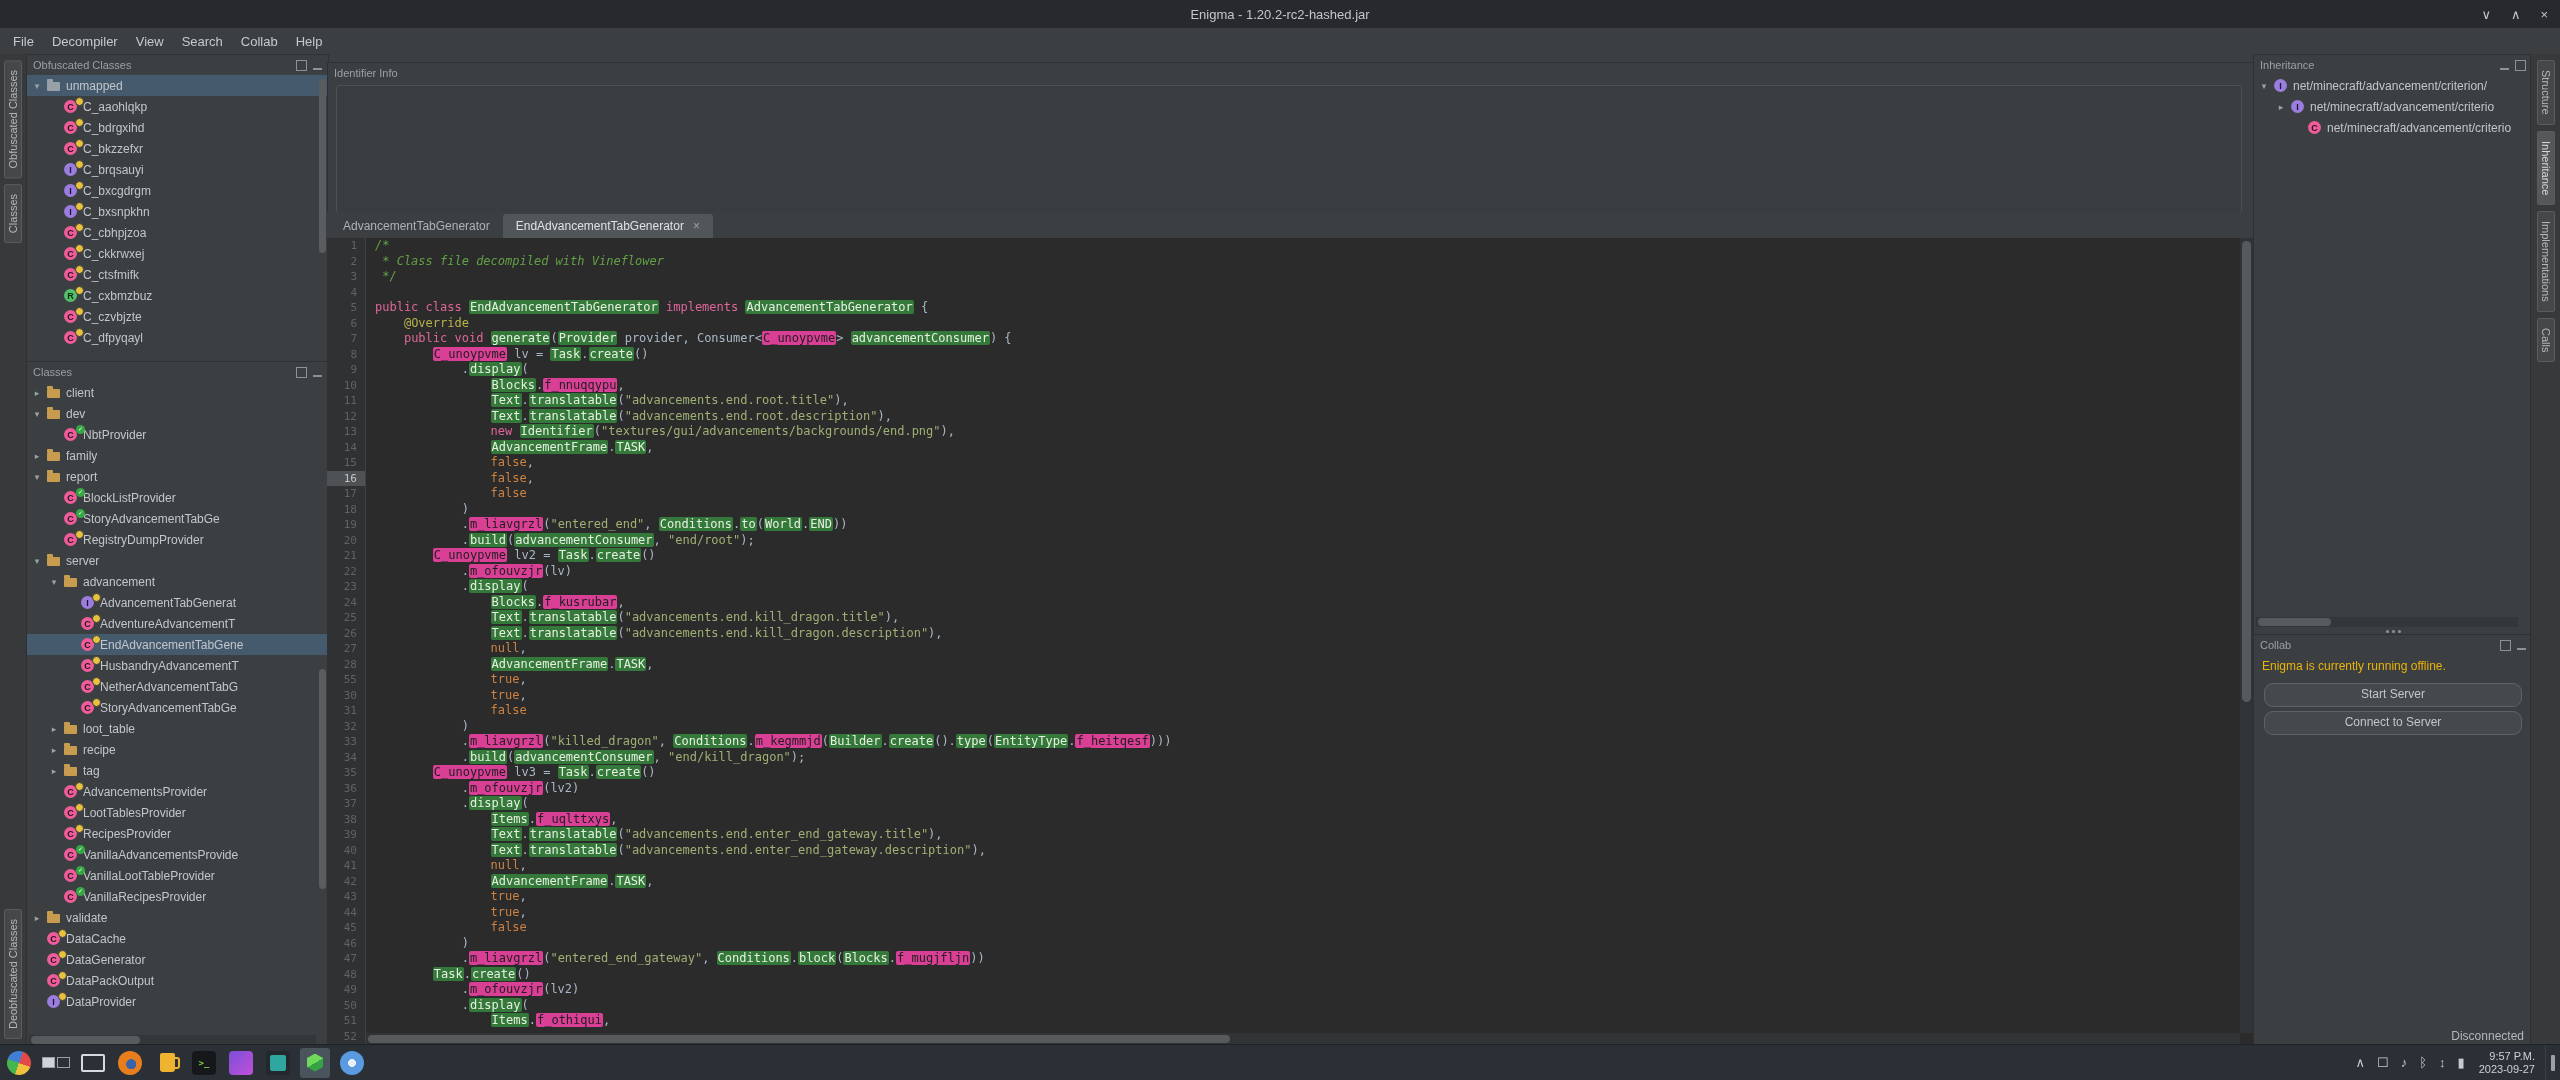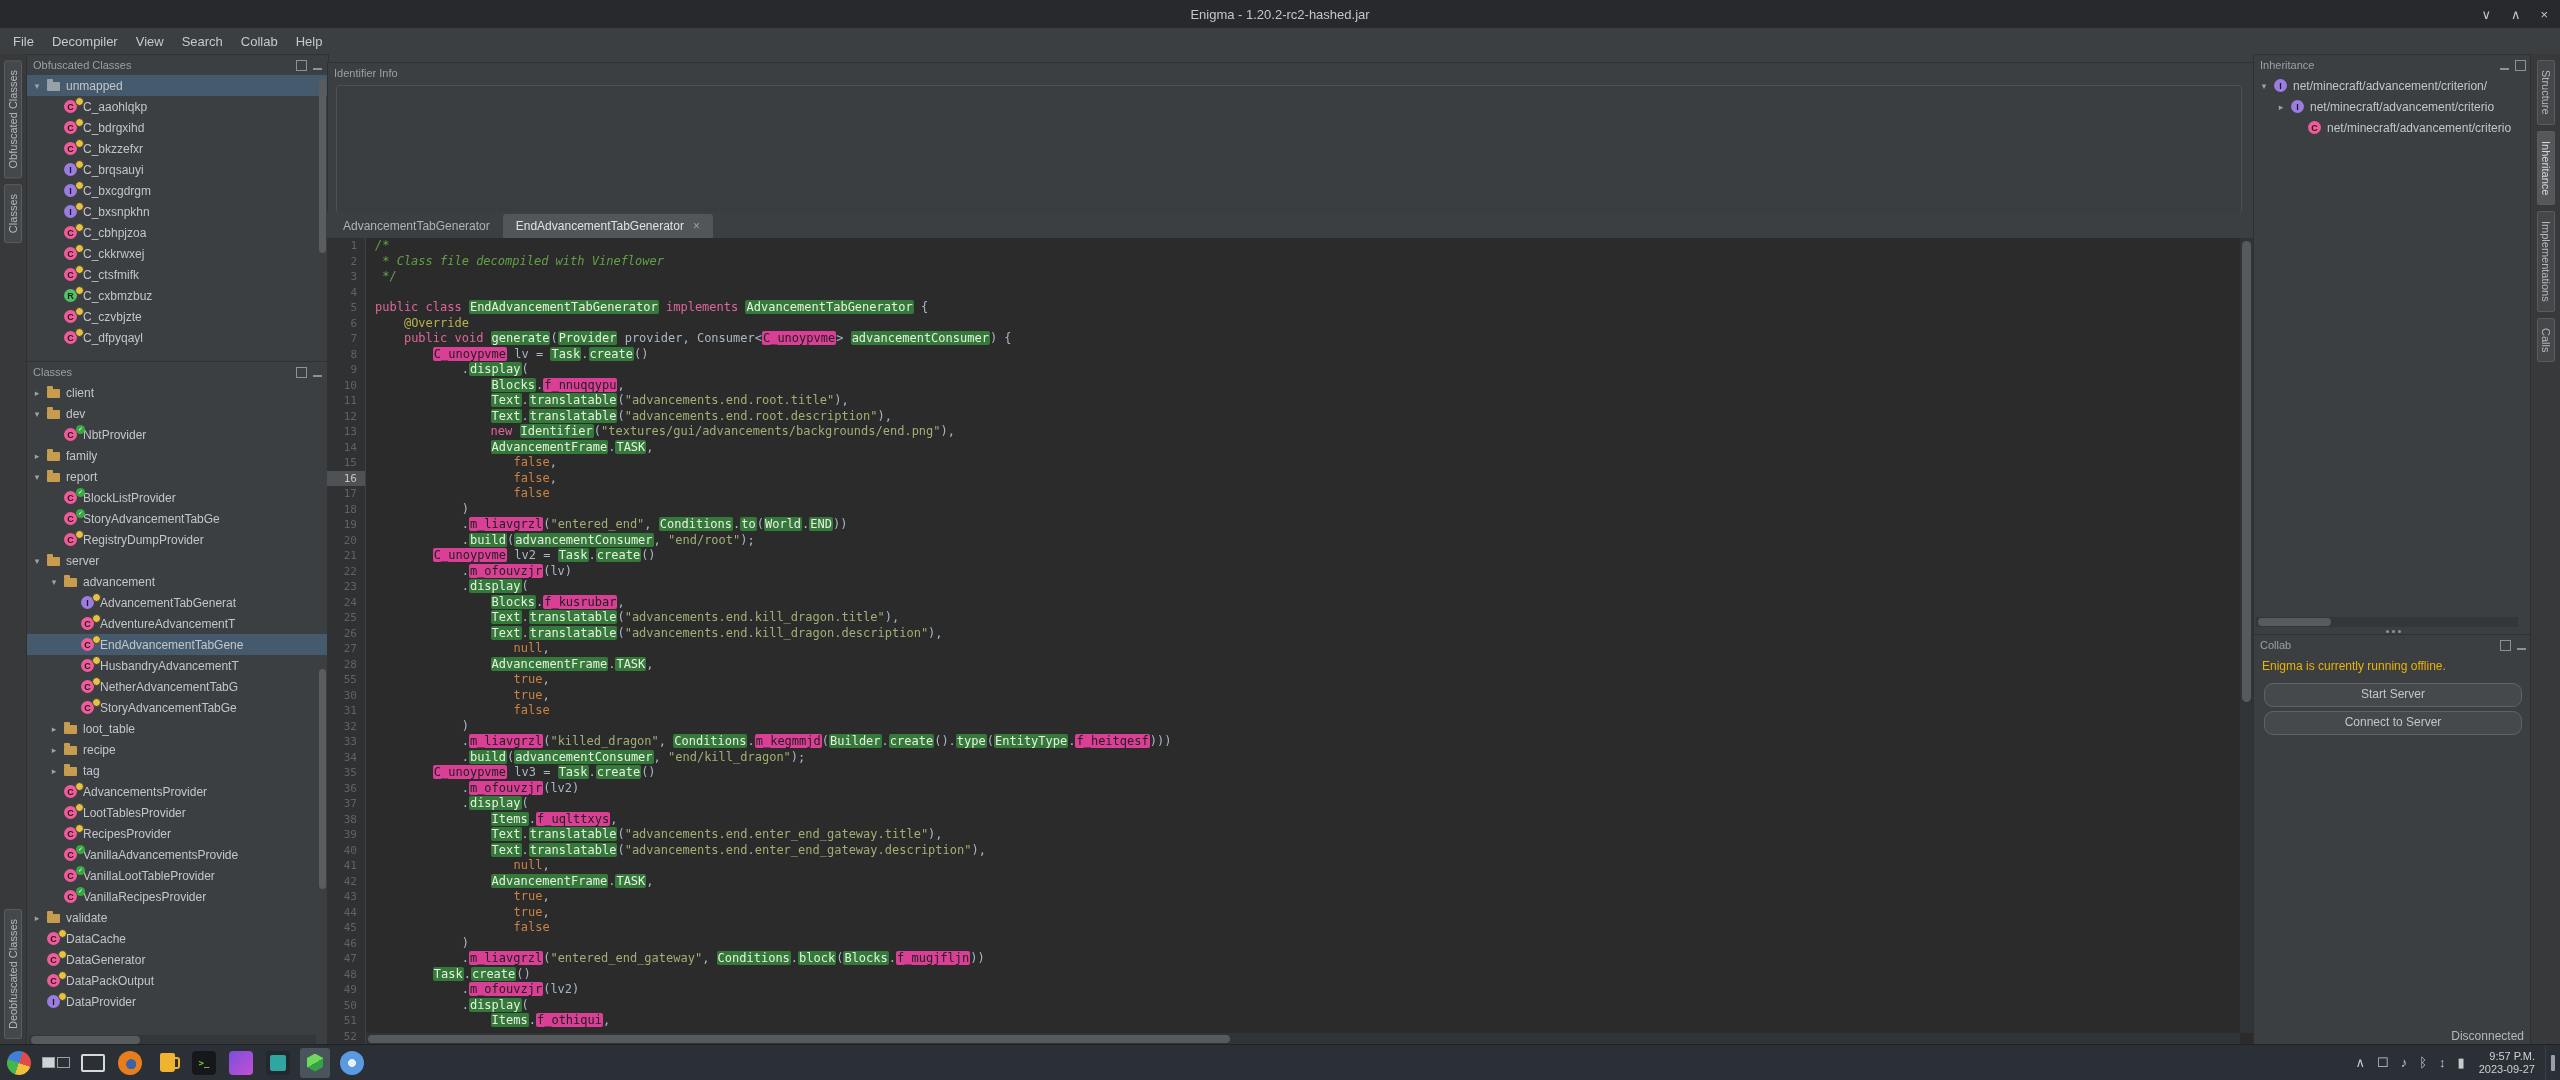--- a/index.html
+++ b/index.html
@@ -69,21 +69,21 @@
   .tab-close{color:#9ba0a4;font-size:12px;}
 
   
   .editor{position:absolute;left:327px;top:184px;width:1926px;height:807px;background:#2b2b2b;overflow:hidden;}
   .gutter{position:absolute;left:0;top:0;width:38px;bottom:0;background:#2f3133;border-right:1px solid #3f4244;}
   .ln{height:15.5px;line-height:15.5px;text-align:right;padding-right:8px;color:#606366;font-family:"DejaVu Sans Mono",monospace;font-size:11px;}
   .ln.caret{background:#4e5254;color:#c0c4c8;}
   .code{position:absolute;left:39px;top:0;right:14px;bottom:0;padding-left:9px;overflow:hidden;}
   .code-line{height:15.5px;line-height:15.5px;white-space:pre;font-family:"DejaVu Sans Mono",monospace;font-size:12px;color:#a9b7c6;}
   .tok-k{color:#e0669a;}
-  .tok-v{color:#cc8242;margin-left:23px;}
+  .tok-v{color:#cc8242;}
   .tok-s{color:#9fb074;}
   .tok-c{color:#63a146;font-style:italic;}
   .tok-a{color:#b8b24c;}
   .tok-o{background:#da3f96;color:#1f1f1f;border-radius:2px;padding:0 1px;}
   .tok-d{background:#35793a;color:#e6f0e2;border-radius:2px;padding:0 1px;}
   .ed-vscroll{position:absolute;right:0;top:0;width:13px;bottom:12px;background:#313437;}
   .ed-vscroll .thumb{position:absolute;left:2px;right:2px;top:3px;height:58%;background:#565a5d;border-radius:6px;}
   .ed-hscroll{position:absolute;left:39px;right:13px;bottom:0;height:12px;background:#313437;}
   .ed-hscroll .thumb{position:absolute;top:2px;bottom:2px;left:2px;width:46%;background:#565a5d;border-radius:6px;}
 

